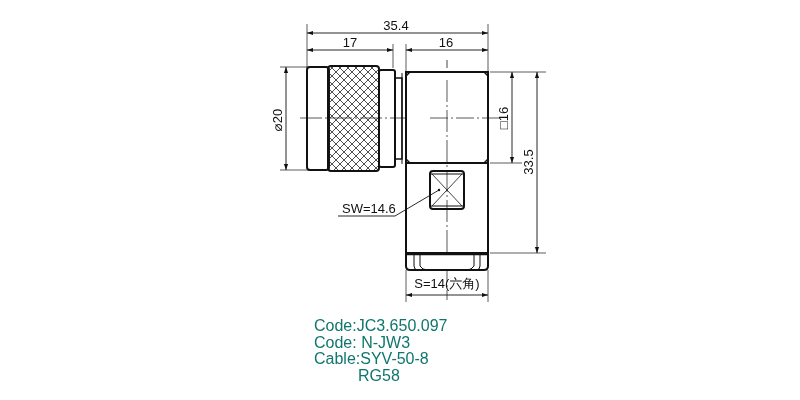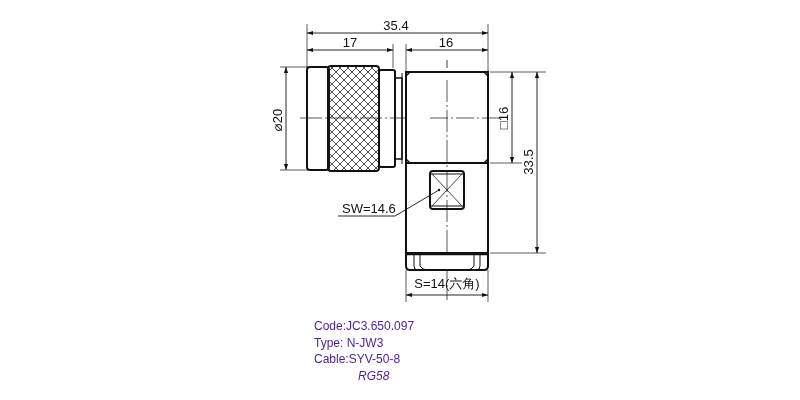--- a/index.html
+++ b/index.html
@@ -1,21 +1,21 @@
 <!DOCTYPE html>
 <html><head>
 <meta charset="utf-8">
 <style>
   html, body { margin: 0; padding: 0; background: #ffffff; }
   body { width: 800px; height: 400px; position: relative; overflow: hidden;
          font-family: "Liberation Sans", "DejaVu Sans", sans-serif; color: #111; }
   #drawing { position: absolute; left: 0; top: 0; width: 800px; height: 400px; }
-  .info { position: absolute; left: 314px; top: 318px; font-size: 12px; line-height: 16.5px; color: #4c1d95; }
+  .info { position: absolute; left: 314px; top: 318px; font-size: 16px; line-height: 16.5px; color: #0f766e; }
   .info div { white-space: pre; }
-  .info .indent { padding-left: 44px; font-style: italic; }
+  .info .indent { padding-left: 44px; }
 </style>
 </head>
 <body>
 
 <svg id="drawing" viewBox="0 0 800 400" xmlns="http://www.w3.org/2000/svg">
   <defs>
     <marker id="arr" viewBox="0 0 10 10" refX="10" refY="5" markerWidth="9" markerHeight="6" orient="auto-start-reverse" markerUnits="userSpaceOnUse">
       <path d="M0,1.5 L10,5 L0,8.5 Z" fill="#111"></path>
     </marker>
     <pattern id="knurl" width="8" height="8" patternUnits="userSpaceOnUse">
@@ -107,16 +107,16 @@
 
   <g>
     <line x1="490" y1="253" x2="546" y2="253" stroke="#333" stroke-width="0.8"></line>
     <line x1="537" y1="72" x2="537" y2="253" stroke="#111" stroke-width="0.9" marker-start="url(#arr)" marker-end="url(#arr)"></line>
     <text x="0" y="0" font-size="13" text-anchor="middle" fill="#111" transform="translate(533,162) rotate(-90)">33.5</text>
   </g>
 </svg>
 
 <div class="info">
   <div>Code:JC3.650.097</div>
-  <div>Type: N-JW3</div>
+  <div>Code: N-JW3</div>
   <div>Cable:SYV-50-8</div>
   <div class="indent">RG58</div>
 </div>
 
 </body></html>

